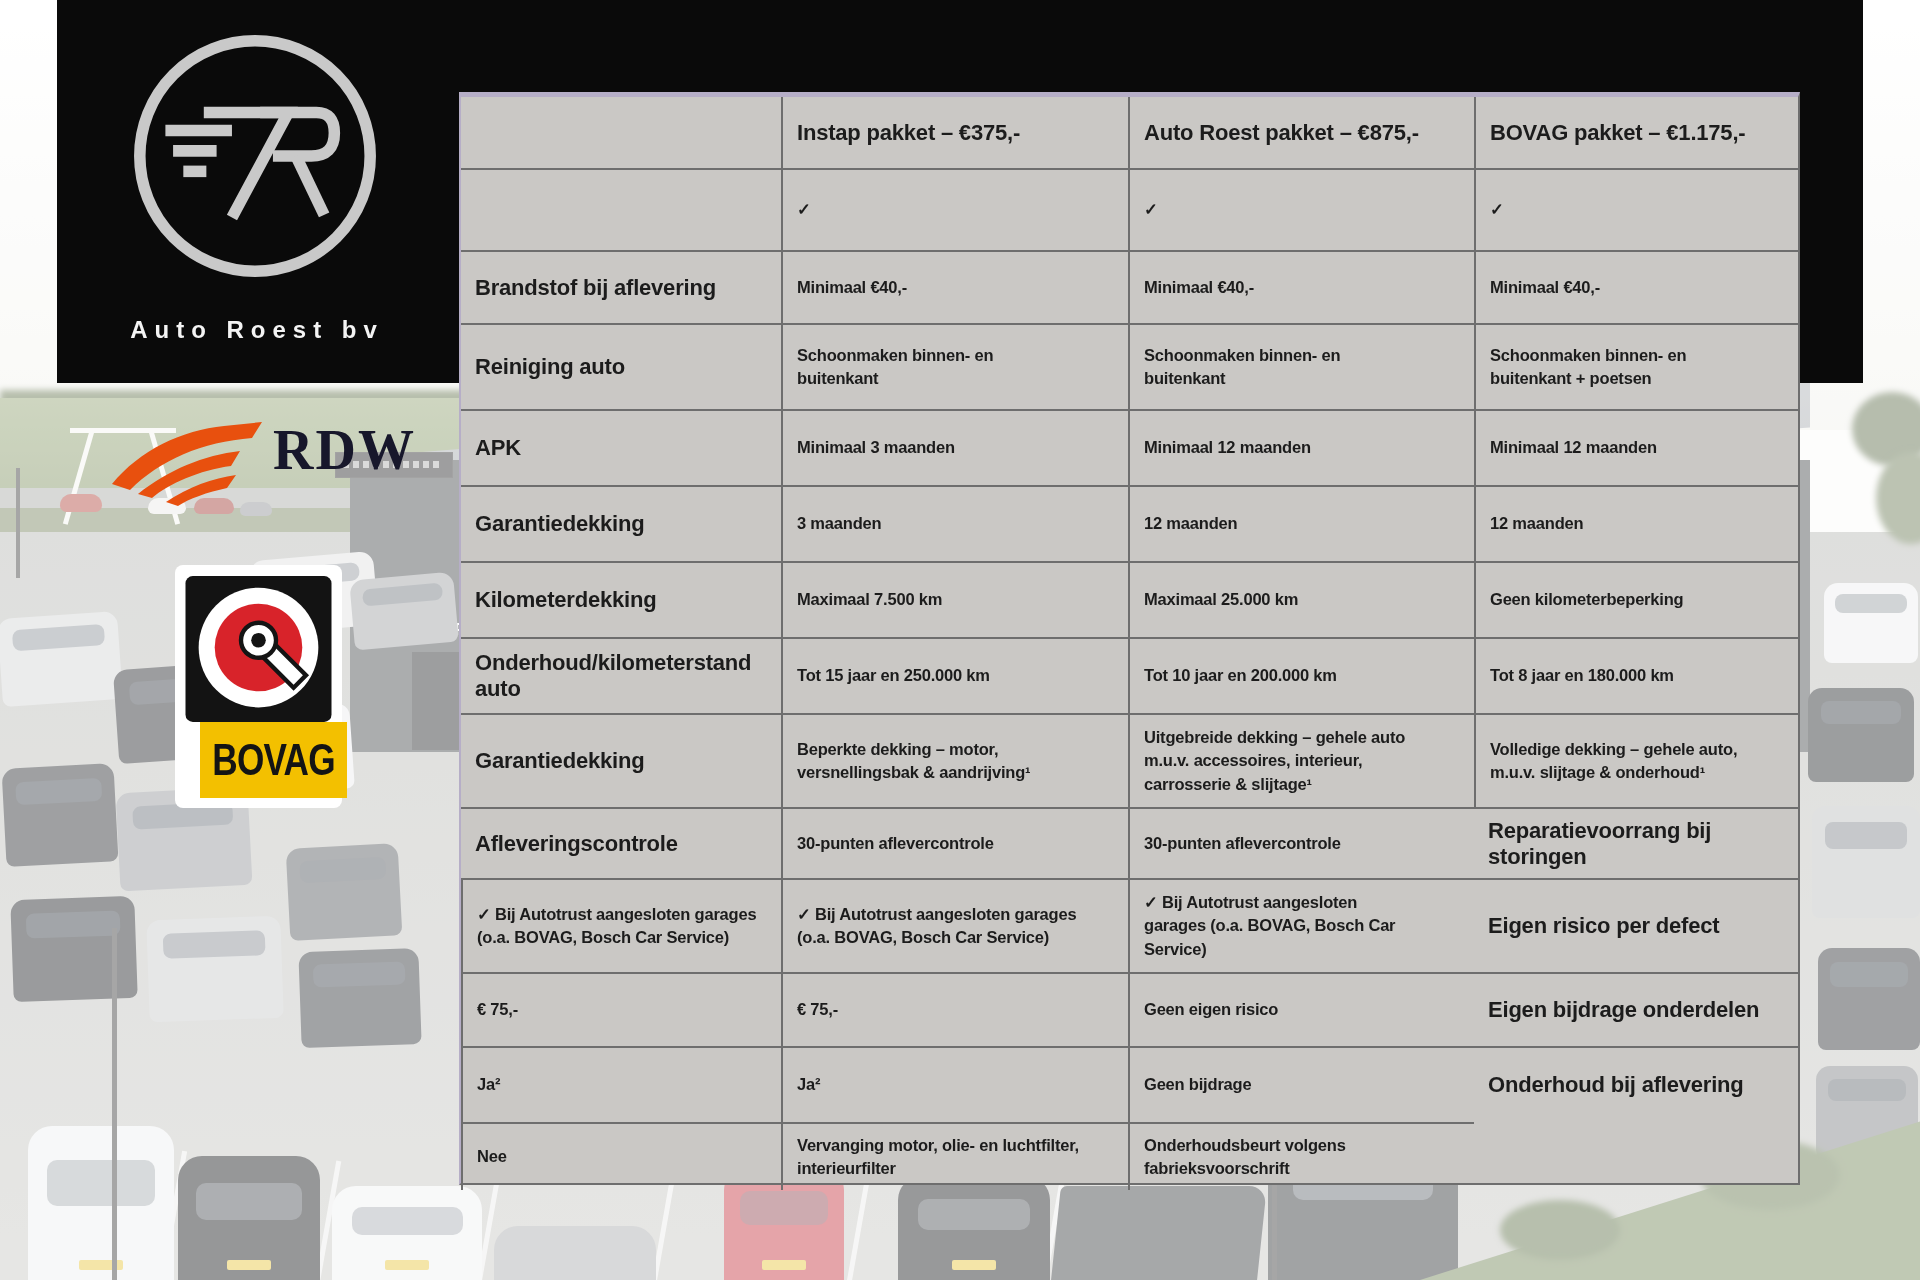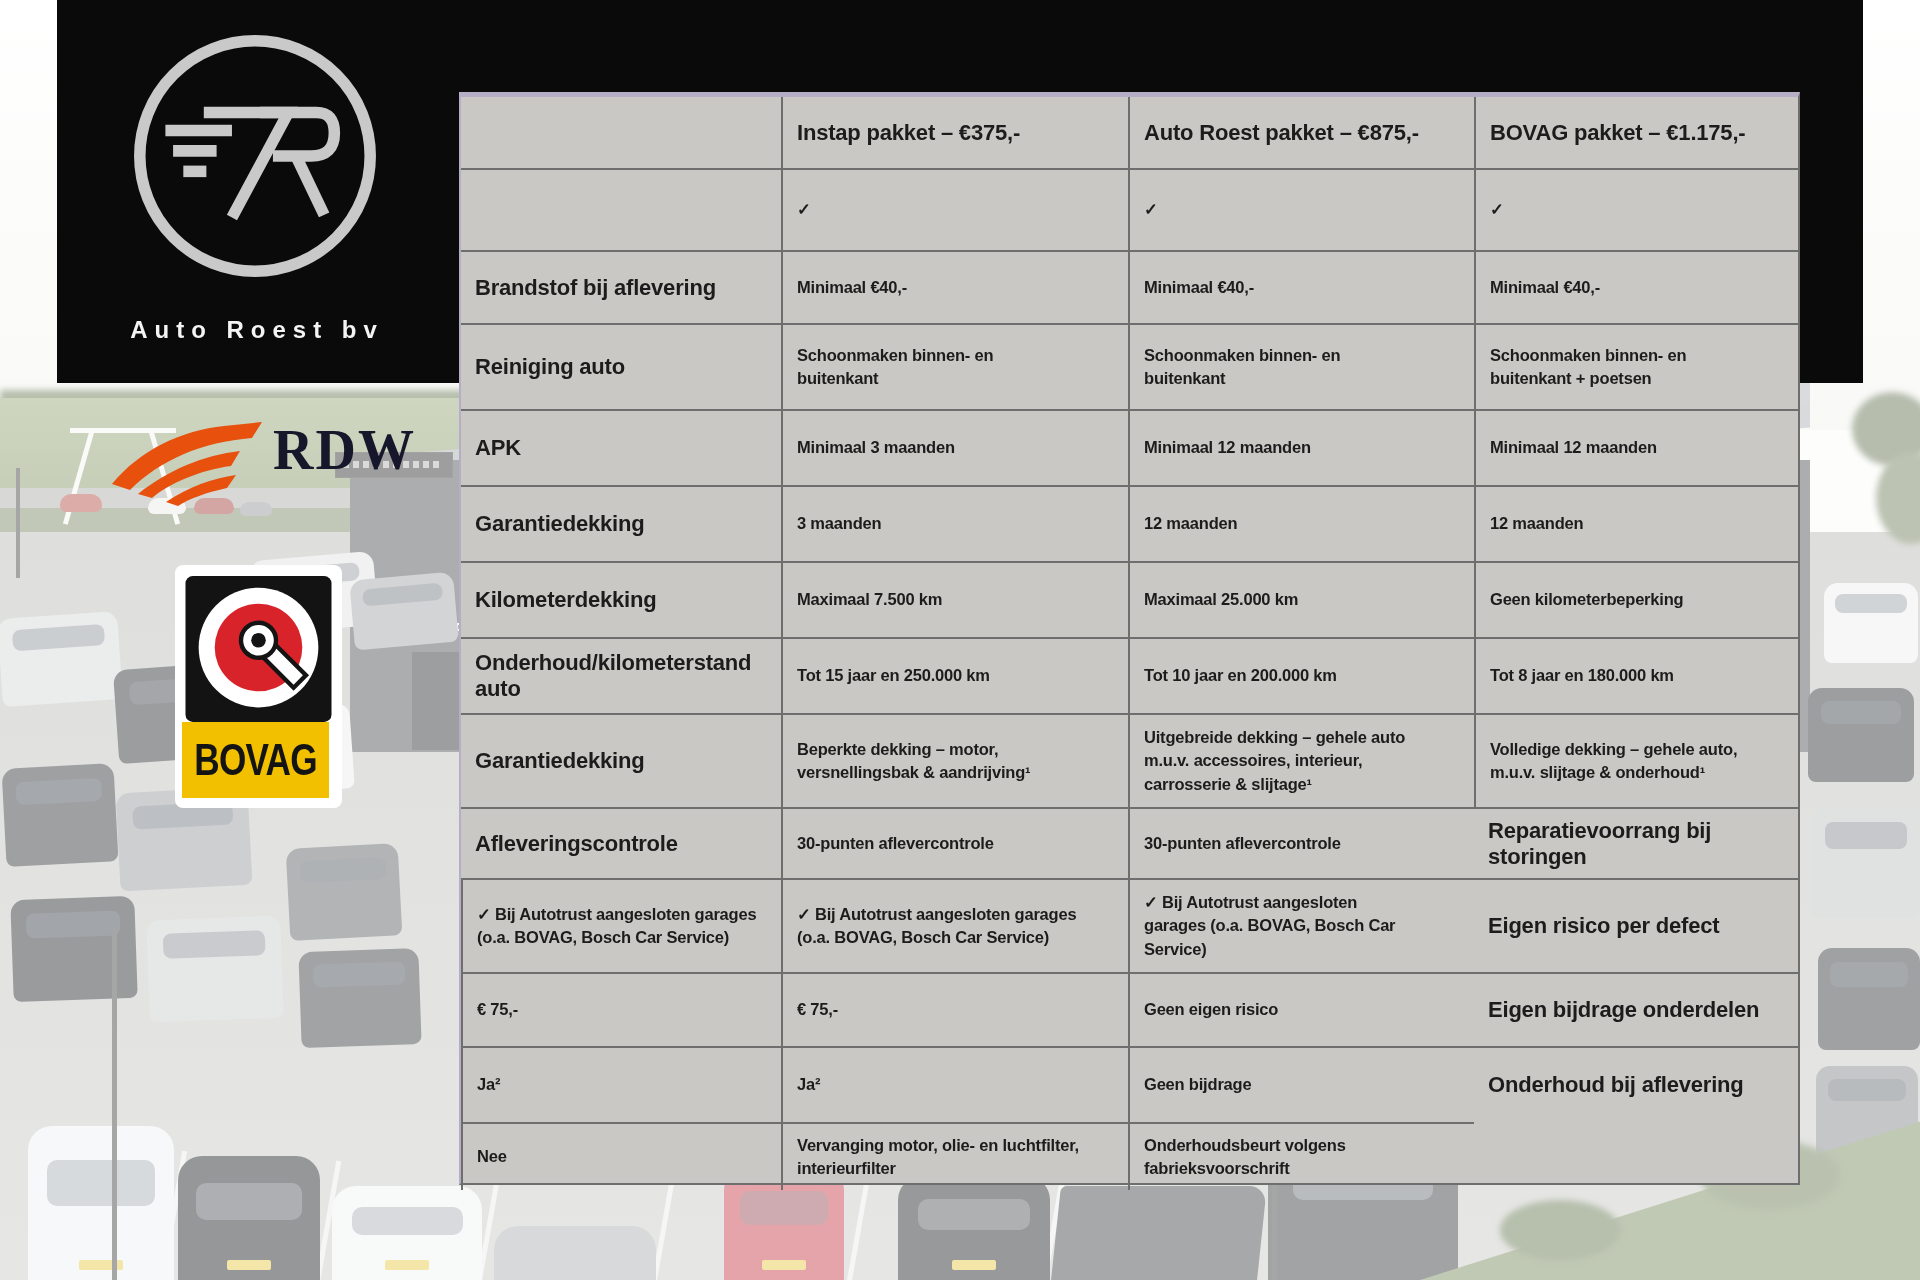--- a/index.html
+++ b/index.html
@@ -45,21 +45,21 @@
               font-size:24px;font-weight:600;letter-spacing:7px;z-index:4;white-space:nowrap;}
 
   
   .rdw{position:absolute;left:110px;top:418px;z-index:6;width:300px;height:96px;}
   .rdw svg{position:absolute;left:0;top:4px;}
   .rdw-text{position:absolute;left:163px;top:0px;font-family:"Liberation Serif",serif;font-weight:700;
             font-size:56px;color:#17172b;letter-spacing:2px;}
   .bovag{position:absolute;left:175px;top:565px;width:167px;height:243px;background:#ffffff;border-radius:8px;
          z-index:6;padding:0;}
   .bovag svg{position:absolute;left:10px;top:11px;}
-  .bovag-band{position:absolute;left:7px;top:157px;width:147px;height:76px;background:#f3c000;
+  .bovag-band{position:absolute;left:25px;top:157px;width:147px;height:76px;background:#f3c000;
               display:flex;align-items:center;justify-content:center;}
   .bovag-band span{font-size:44px;font-weight:800;color:#141414;transform:scaleX(.8);letter-spacing:-1px;}
   .bosch{position:absolute;left:158px;top:875px;width:199px;height:197px;background:#3d9ad1;z-index:6;}
   .bosch-shield{position:absolute;left:0;top:17px;width:199px;height:166px;background:#ffffff;
                 clip-path:polygon(0 0,100% 0,100% 64%,50% 100%,0 64%);text-align:center;}
   .bosch-line1{margin-top:8px;font-size:45px;font-weight:800;color:#d9252e;letter-spacing:0px;transform:scaleX(.97);}
   .bosch-line2{margin-top:-4px;font-size:46px;font-weight:700;color:#1b5e6e;letter-spacing:0px;}
   .bosch-armature{position:absolute;left:77px;top:116px;}
 
   

